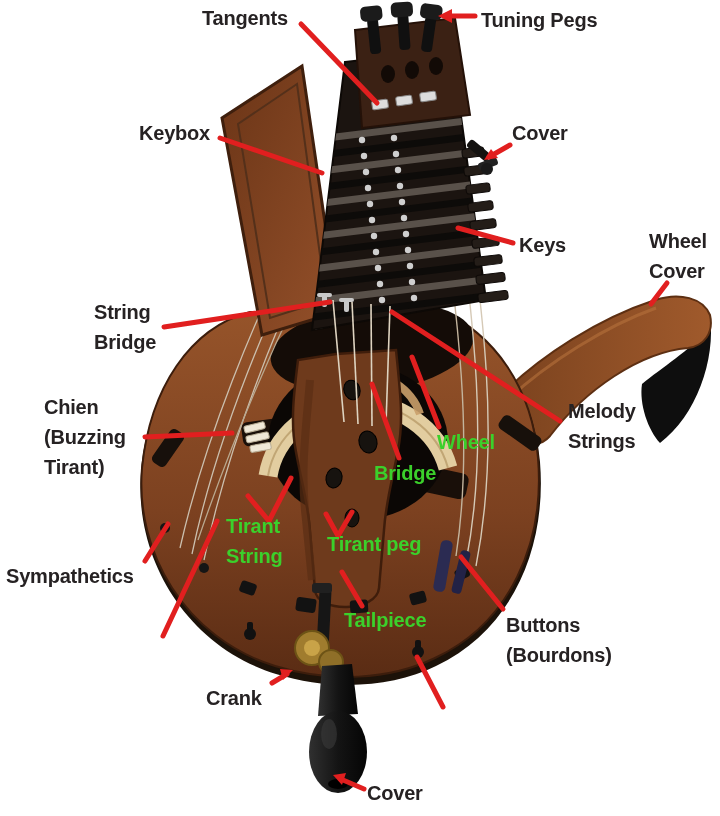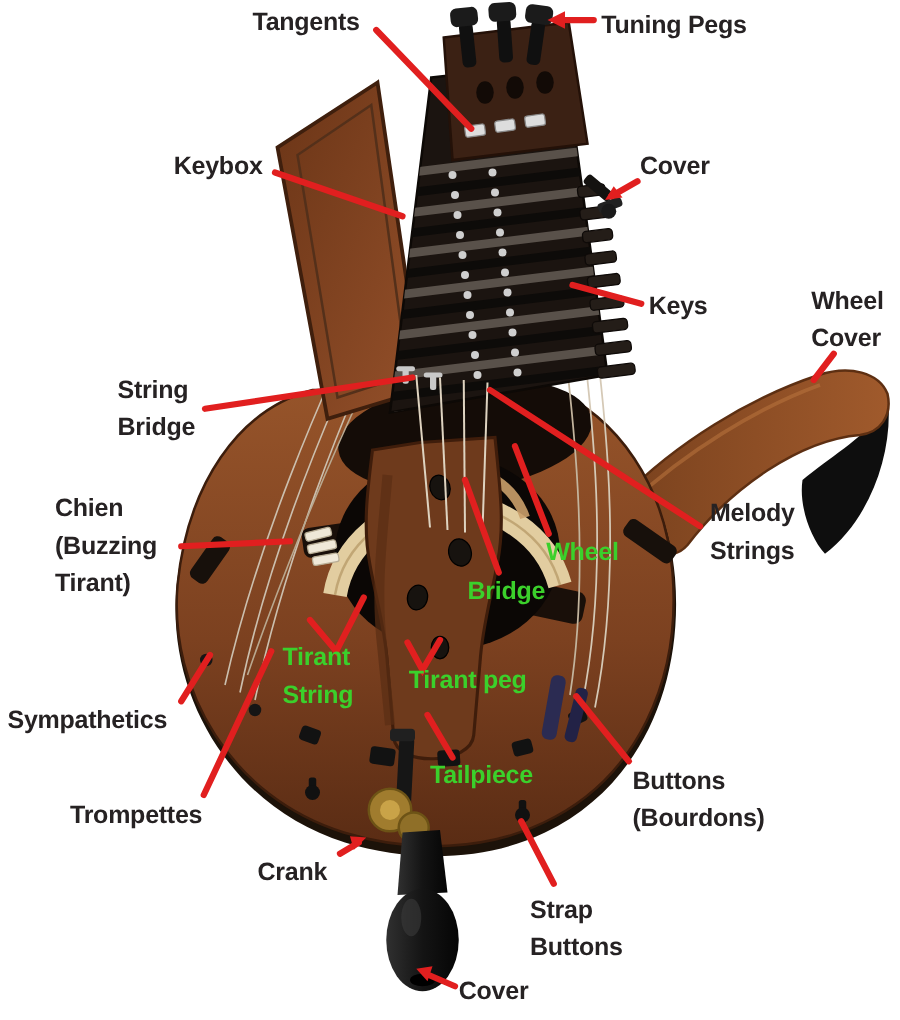--- a/index.html
+++ b/index.html
@@ -324,34 +324,27 @@
   <div class="lbl green lh30" style="left:226px;top:511px">
     <span>Tirant</span>
       <span>String</span>
   </div>
   <div class="lbl green" style="left:327px;top:530px">
       <span>Tirant peg</span>
     </div>
   <div class="lbl" style="left:6px;top:562px">
       <span>Sympathetics</span>
     </div>
-  <div class="lbl" style="left:56px;top:638px">
-      <span>Trompettes</span>
-    </div>
   <div class="lbl green" style="left:344px;top:606px">
       <span>Tailpiece</span>
     </div>
   <div class="lbl lh30" style="left:506px;top:610px">
     <span>Buttons</span>
       <span>(Bourdons)</span>
   </div>
   <div class="lbl" style="left:206px;top:684px">
       <span>Crank</span>
     </div>
-  <div class="lbl lh30" style="left:424px;top:713px">
-    <span>Strap</span>
-      <span>Buttons</span>
-  </div>
   <div class="lbl" style="left:367px;top:779px">
       <span>Cover</span>
     </div>
 
 </div>
 
 </body></html>

